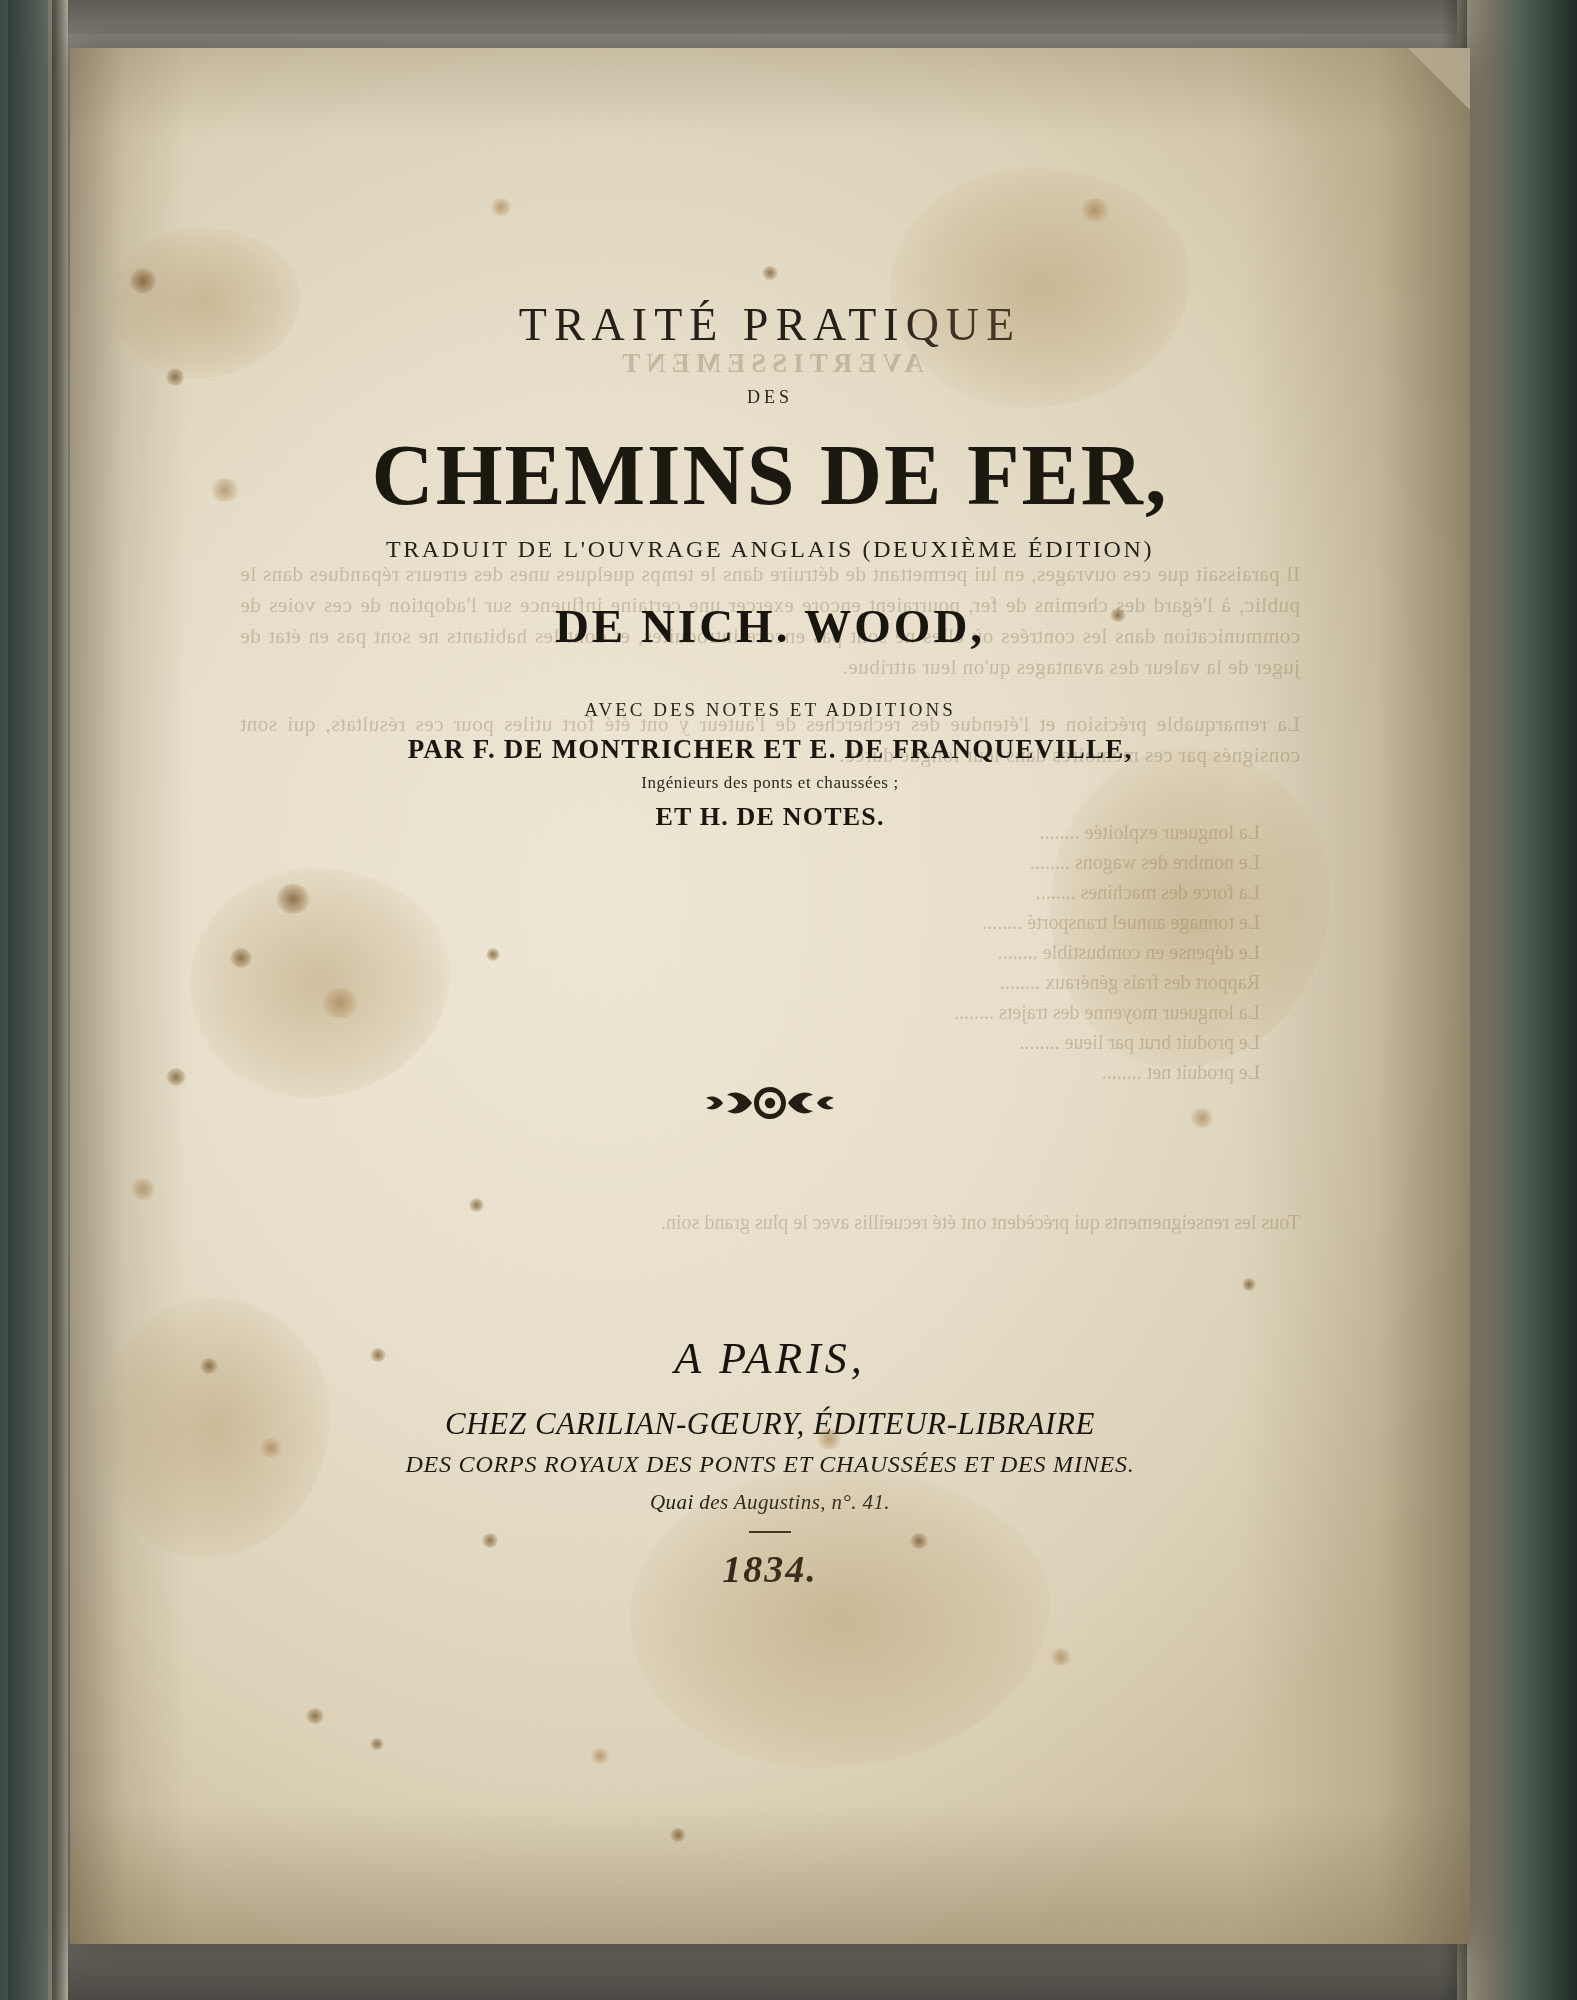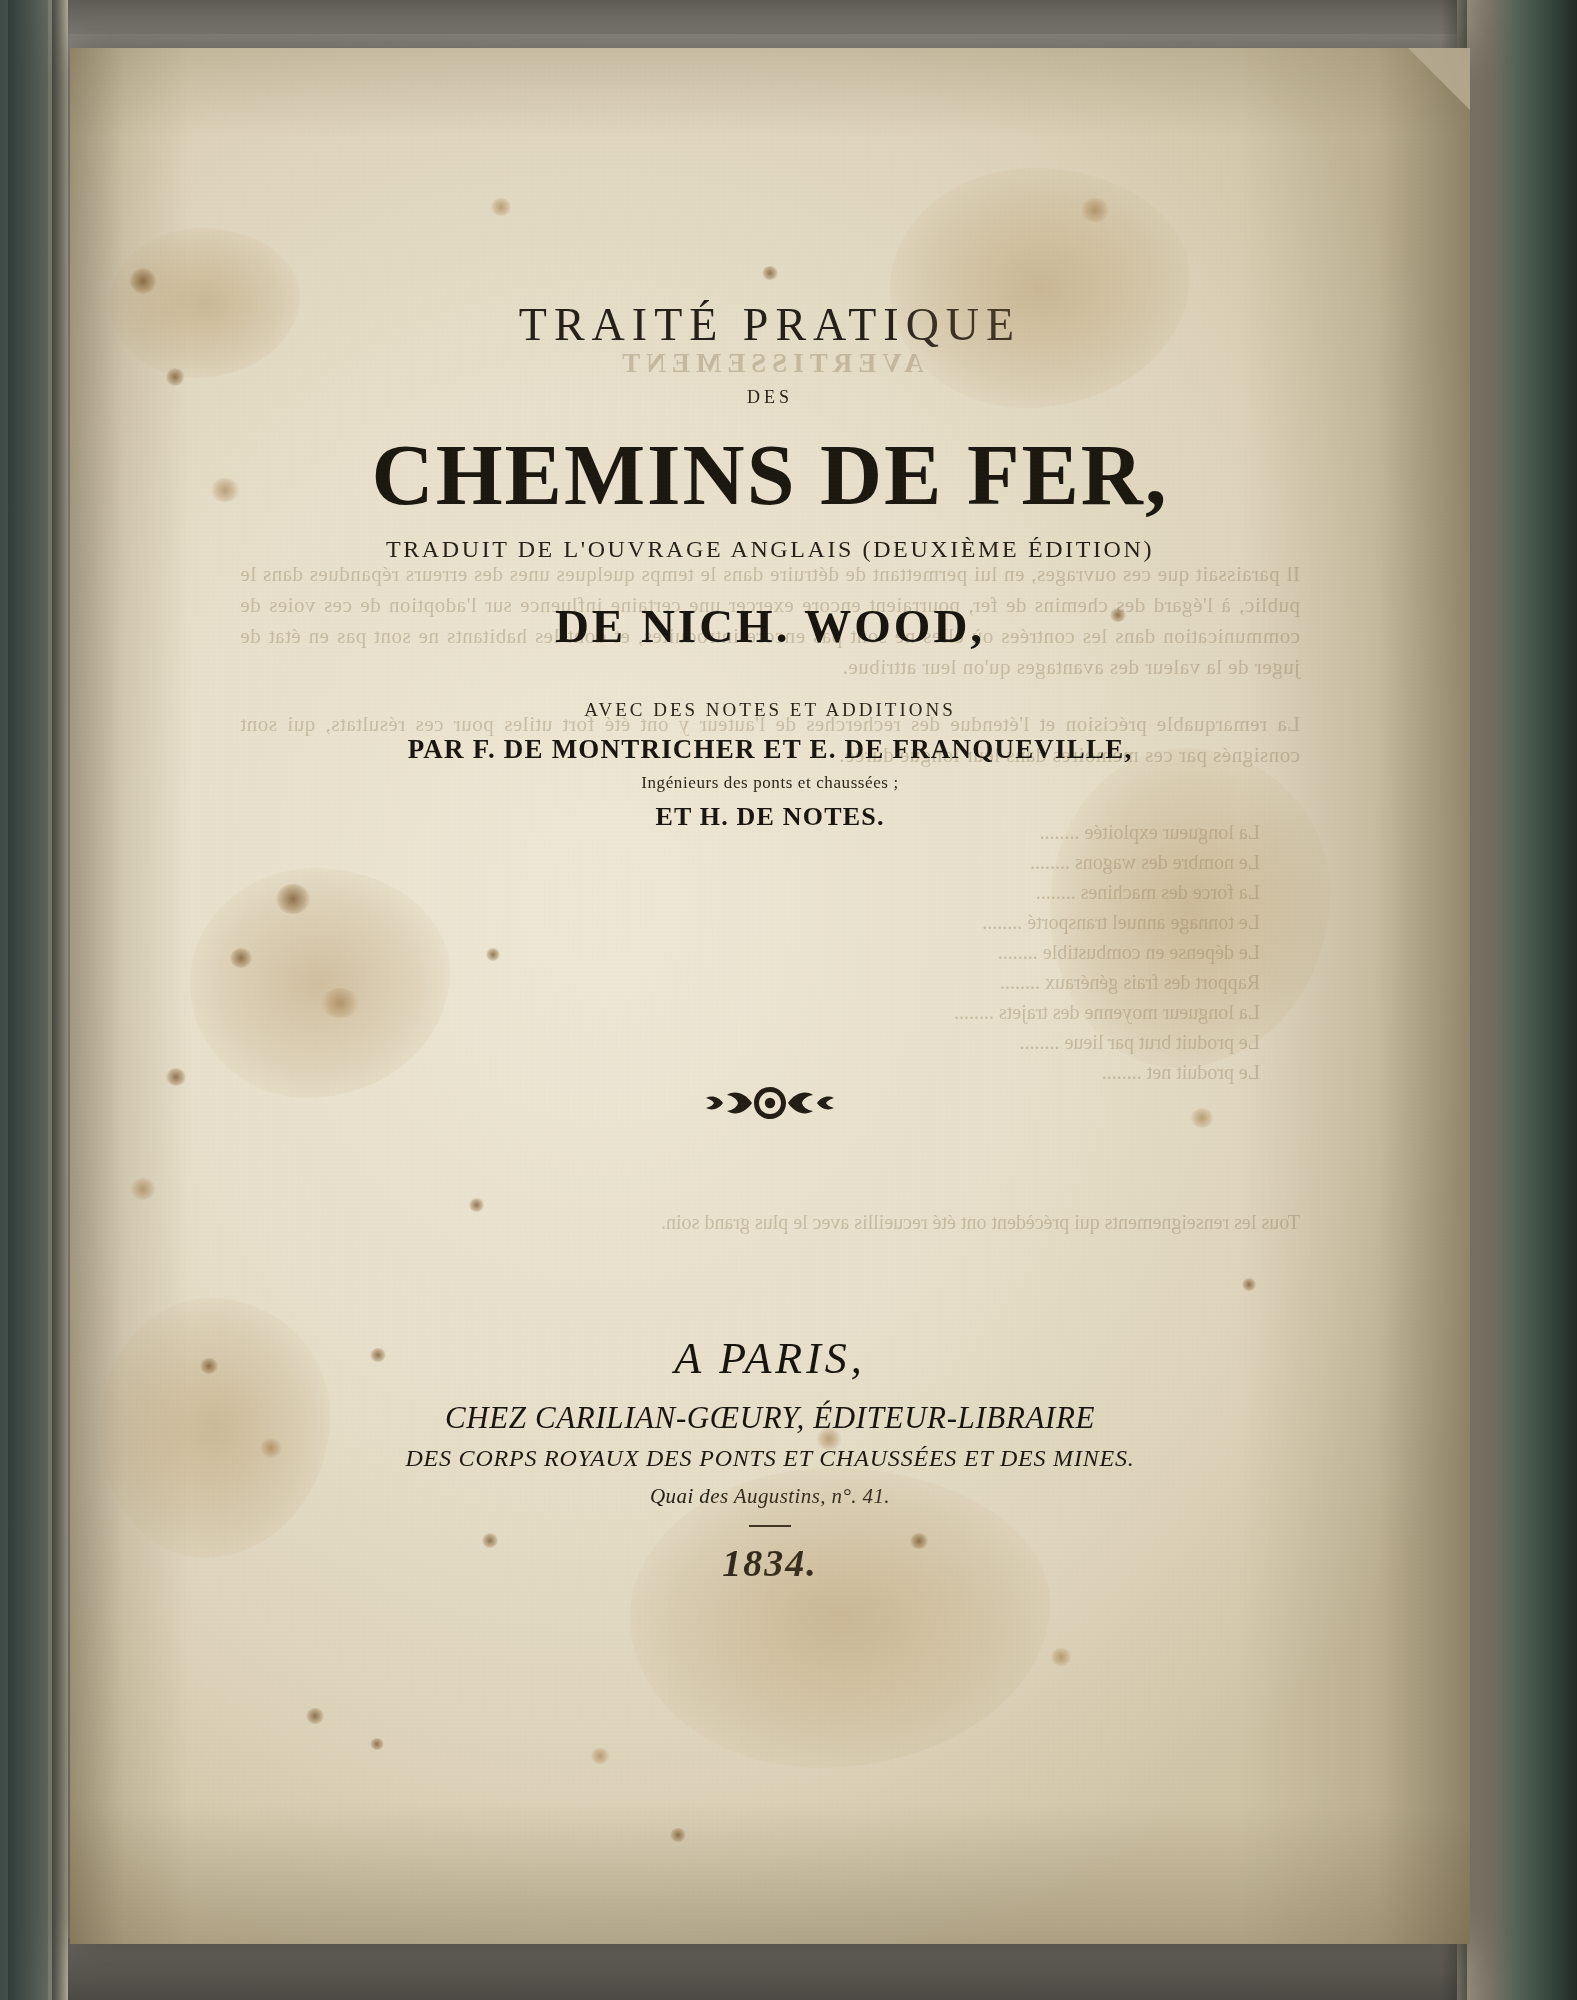--- a/index.html
+++ b/index.html
@@ -274,21 +274,21 @@
     color: #1d1a13;
     font-style: italic;
   }
   .i-city {
     font-size: 44px;
     letter-spacing: 4px;
     font-weight: normal;
     color: #16130d;
   }
   .i-pub {
-    margin-top: 16px;
+    margin-top: 22px;
     font-size: 31px;
     letter-spacing: .6px;
     color: #17140e;
   }
   .i-corps {
     margin-top: 9px;
     font-size: 24px;
     letter-spacing: .8px;
     color: #1c1810;
   }

